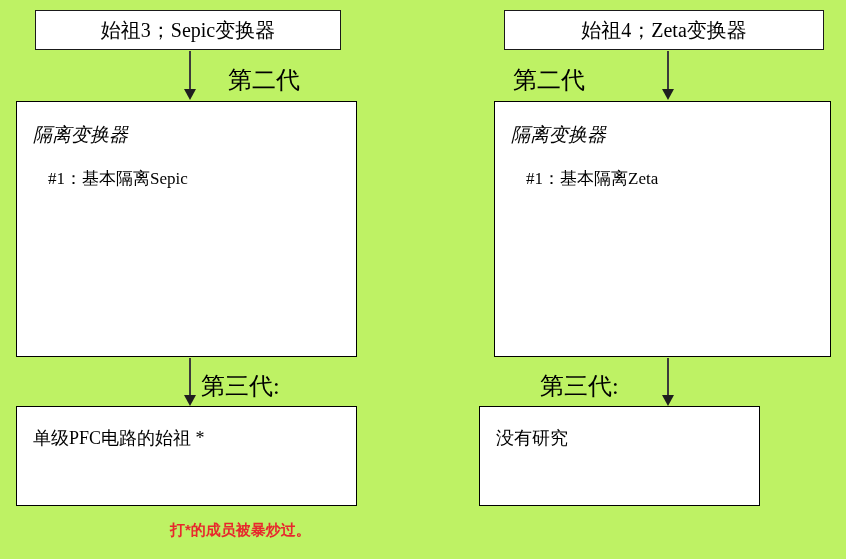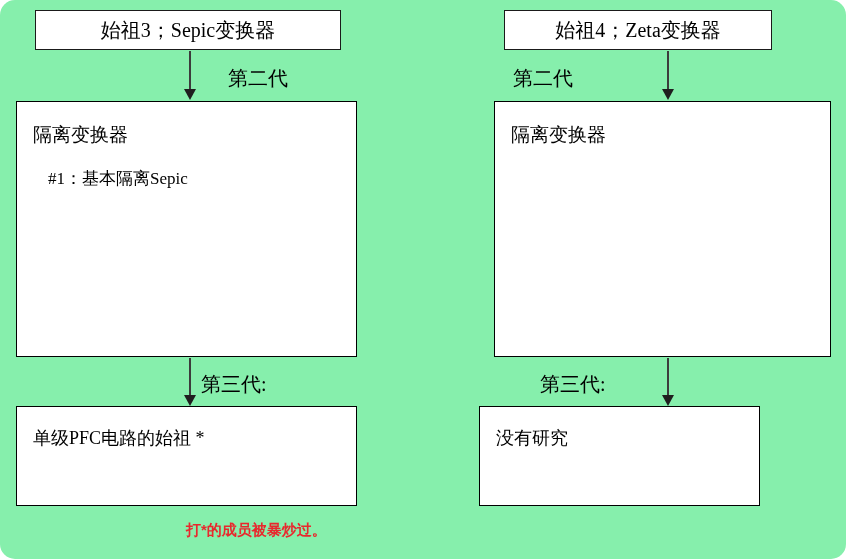--- a/index.html
+++ b/index.html
@@ -8,23 +8,22 @@
     background: #ffffff;
   }
   body {
     font-family: "Liberation Serif", "DejaVu Serif", serif;
     color: #000000;
   }
   #canvas {
     position: relative;
     width: 846px;
     height: 559px;
-    background: #86efac;
+    background: #bef264;
     overflow: hidden;
-    border-radius: 15px;
   }
   .box {
     position: absolute;
     box-sizing: border-box;
     border: 1px solid #000000;
     background: #ffffff;
   }
   
   .ancestor-box {
     border: 1px solid #1a1a1a;
@@ -42,20 +41,21 @@
   }
   
   .stage-box {
     border: 1px solid #000000;
   }
   .stage-heading {
     position: absolute;
     font-size: 19px;
     line-height: 1;
     white-space: nowrap;
+    font-style: italic;
   }
   .stage-item {
     position: absolute;
     font-size: 17px;
     line-height: 1;
     white-space: nowrap;
     text-align: right;
   }
   
   .result-text {
@@ -82,32 +82,31 @@
     bottom: 0;
     margin-left: -6px;
     width: 0;
     height: 0;
     border-left: 6px solid transparent;
     border-right: 6px solid transparent;
     border-top: 11px solid #1f1f1f;
   }
   .edge-label {
     position: absolute;
-    font-size: 20px;
+    font-size: 24px;
     line-height: 1;
     white-space: nowrap;
   }
   .footnote {
     position: absolute;
     font-size: 15px;
     font-weight: bold;
     line-height: 1;
     white-space: nowrap;
     font-family: "Liberation Sans", "DejaVu Sans", sans-serif;
-    margin-left: 16px;
   }
 </style>
 </head>
 <body>
 
 <div id="canvas">
 
   <div class="box ancestor-box" style="left:35px; top:10px; width:306px; height:40px;">
     <div class="ancestor-label">始祖3；Sepic变换器</div>
   </div>
@@ -128,33 +127,34 @@
     <div class="arrow-line" style="height:38px;"></div>
     <div class="arrow-head"></div>
   </div>
 
   <div class="edge-label" style="left:201px; top:374px;">第三代:</div>
 
   <div class="box" style="left:16px; top:406px; width:341px; height:100px;padding-left:20px;">
     <div class="result-text" style="left:16px; top:22px;">单级PFC电路的始祖 *</div>
   </div>
 
-  <div class="box ancestor-box" style="left:504px; top:10px; width:268px; height:40px;">
+  <div class="box ancestor-box" style="left:504px; top:10px; width:320px; height:40px;">
     <div class="ancestor-label">始祖4；Zeta变换器</div>
   </div>
 
   <div class="arrow" style="left:656px; top:51px; width:24px; height:49px;">
     <div class="arrow-line" style="height:39px;"></div>
     <div class="arrow-head"></div>
   </div>
 
   <div class="edge-label" style="left:513px; top:68px;">第二代</div>
 
   <div class="box stage-box" style="left:494px; top:101px; width:337px; height:256px;">
     <div class="stage-heading" style="left:16px; top:23px;">隔离变换器</div>
+    <div class="stage-item" style="left:31px; top:68px;">#1：基本隔离Zeta</div>
   </div>
 
   <div class="arrow" style="left:656px; top:358px; width:24px; height:48px;">
     <div class="arrow-line" style="height:38px;"></div>
     <div class="arrow-head"></div>
   </div>
 
   <div class="edge-label" style="left:540px; top:374px;">第三代:</div>
 
   <div class="box" style="left:479px; top:406px; width:281px; height:100px;">

